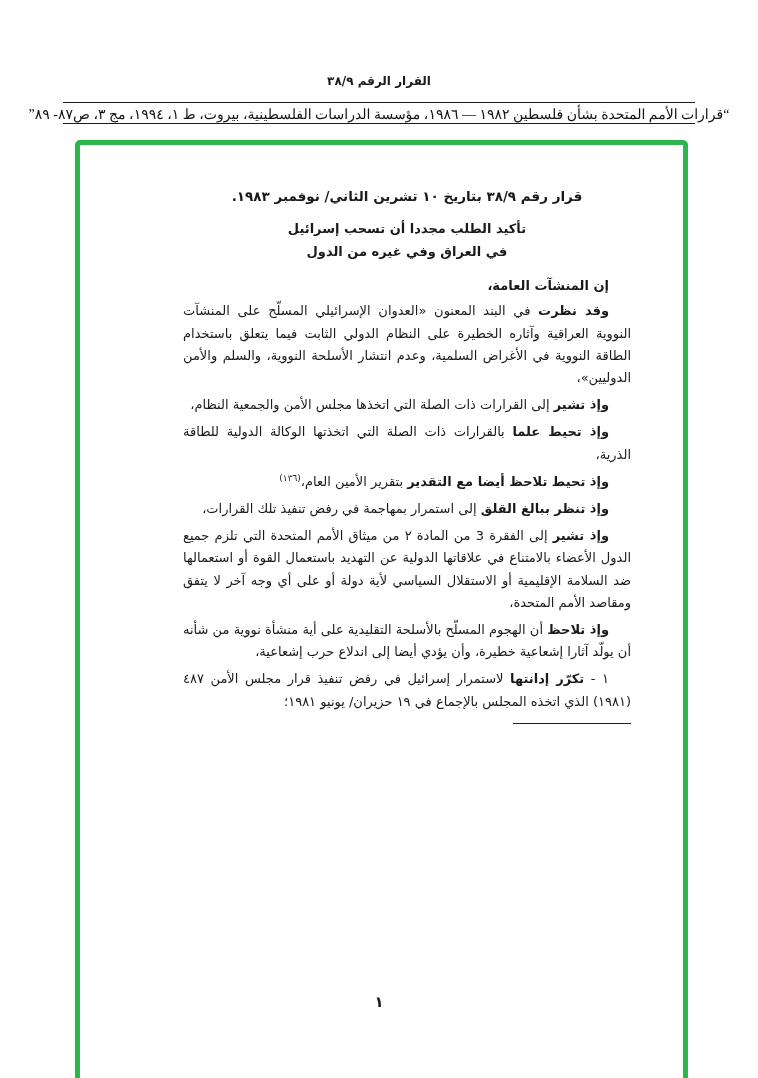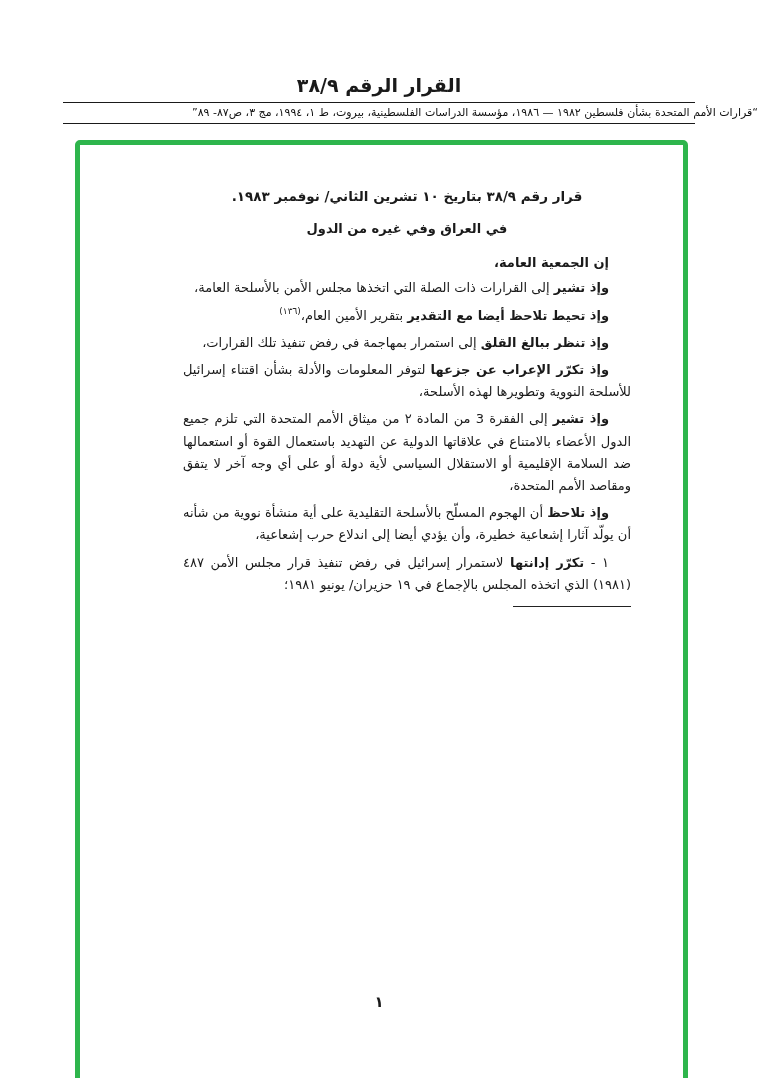--- a/index.html
+++ b/index.html
@@ -9,33 +9,33 @@
     position: relative;
     font-family: "DejaVu Sans", sans-serif;
     color: #1a1a1a;
     overflow: hidden;
   }
   .page { position: absolute; inset: 0; }
 
   
   .header-title {
     position: absolute; top: 74px; left: 0; width: 100%;
-    text-align: center; font-weight: bold; font-size: 19px;
+    text-align: center; font-weight: bold; font-size: 12px;
     direction: rtl;
   }
   .hr {
     position: absolute; left: 63px; width: 632px; height: 1px;
     background: #1a1a1a;
   }
   .hr-top { top: 102px; }
   .hr-bottom { top: 123px; }
   .citation {
     position: absolute; top: 106px; left: 0; width: 100%;
-    text-align: right; font-size: 11px; letter-spacing: 0;
-    direction: rtl; color: #111;
+    text-align: center; font-size: 14px; letter-spacing: 0;
+    direction: rtl; color: #111; font-family: Liberation Serif, serif;
   }
 
   
   .frame {
     position: absolute; left: 75px; top: 140px;
     width: 613px; height: 1005px;
     box-sizing: border-box;
     border: 5px solid #2eb54c;
     border-radius: 5px;
     background: #ffffff;
@@ -95,33 +95,35 @@
   <div class="header-title">القرار الرقم ٣٨/٩</div>
   <div class="hr hr-top"></div>
   <div class="citation">“قرارات الأمم المتحدة بشأن فلسطين ١٩٨٢ — ١٩٨٦، مؤسسة الدراسات الفلسطينية، بيروت، ط ١، ١٩٩٤، مج ٣، ص٨٧- ٨٩”</div>
   <div class="hr hr-bottom"></div>
 
   <div class="frame">
     <div class="doc">
 
       <p class="doc-title">قرار رقم ٣٨/٩ بتاريخ ١٠ تشرين الثاني/ نوفمبر ١٩٨٣.</p>
 
+      <p class="subtitle">تأكيد الطلب مجددا أن تسحب إسرائيل</p>
       <p class="subtitle">في العراق وفي غيره من الدول</p>
 
-      <p class="opening">إن الجمعية العامة،</p>
+      <p class="opening">إن المنشآت العامة،</p>
 
+      <p class="para"><b>وقد نظرت</b><span> في البند المعنون «العدوان الإسرائيلي المسلّح على المنشآت النووية العراقية وآثاره الخطيرة على النظام الدولي الثابت فيما يتعلق باستخدام الطاقة النووية في الأغراض السلمية، وعدم انتشار الأسلحة النووية، والسلم والأمن الدوليين»،</span></p>
 
-      <p class="para"><b>وإذ تشير</b><span> إلى القرارات ذات الصلة التي اتخذها مجلس الأمن بالأسلحة العامة،</span></p>
+      <p class="para"><b>وإذ تشير</b><span> إلى القرارات ذات الصلة التي اتخذها مجلس الأمن والجمعية النظام،</span></p>
 
+      <p class="para"><b>وإذ تحيط علما</b><span> بالقرارات ذات الصلة التي اتخذتها الوكالة الدولية للطاقة الذرية،</span></p>
 
       <p class="para"><b>وإذ تحيط تلاحظ أيضا مع التقدير</b><span> بتقرير الأمين العام،</span><sup>(١٣٦)</sup></p>
 
       <p class="para"><b>وإذ تنظر ببالغ القلق</b><span> إلى استمرار بمهاجمة في رفض تنفيذ تلك القرارات،</span></p>
 
-      <p class="para"><b>وإذ تكرّر الإعراب عن جزعها</b><span> لتوفر المعلومات والأدلة بشأن اقتناء إسرائيل للأسلحة النووية وتطويرها لهذه الأسلحة،</span></p>
 
       <p class="para"><b>وإذ تشير</b><span> إلى الفقرة 3 من المادة ٢ من ميثاق الأمم المتحدة التي تلزم جميع الدول الأعضاء بالامتناع في علاقاتها الدولية عن التهديد باستعمال القوة أو استعمالها ضد السلامة الإقليمية أو الاستقلال السياسي لأية دولة أو على أي وجه آخر لا يتفق ومقاصد الأمم المتحدة،</span></p>
 
       <p class="para"><b>وإذ تلاحظ</b><span> أن الهجوم المسلّح بالأسلحة التقليدية على أية منشأة نووية من شأنه أن يولّد آثارا إشعاعية خطيرة، وأن يؤدي أيضا إلى اندلاع حرب إشعاعية،</span></p>
 
       <p class="para"><span>١ - </span><b>تكرّر إدانتها</b><span> لاستمرار إسرائيل في رفض تنفيذ قرار مجلس الأمن ٤٨٧ (١٩٨١) الذي اتخذه المجلس بالإجماع في ١٩ حزيران/ يونيو ١٩٨١؛</span></p>
 
       <div class="fn-rule"></div>
     </div>
 

